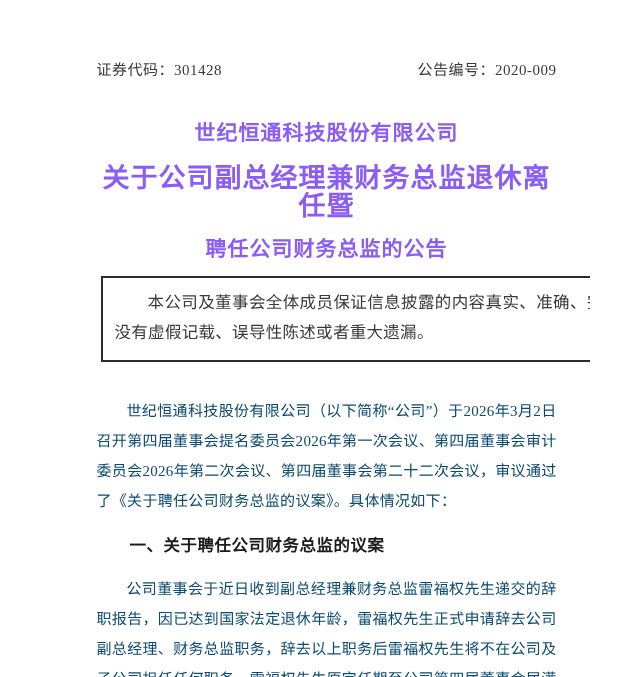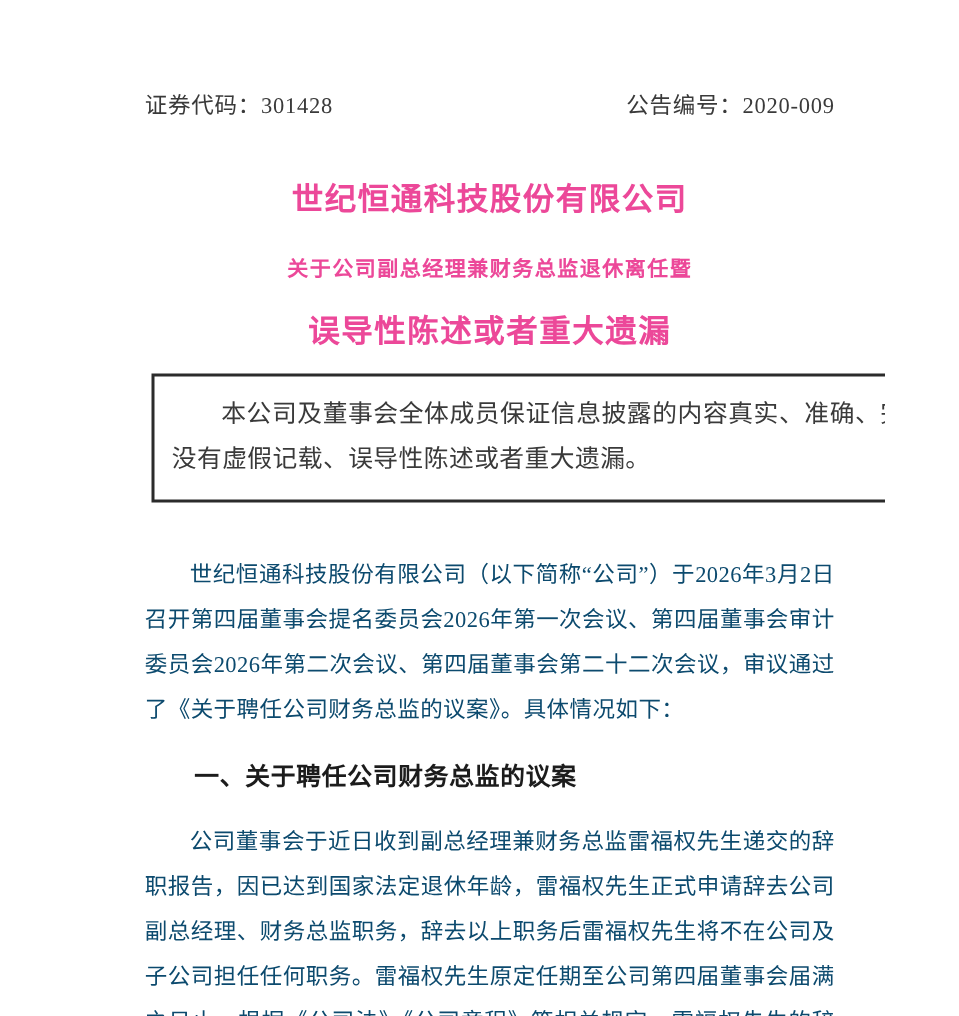--- a/index.html
+++ b/index.html
@@ -30,24 +30,24 @@
     font-size: 15px;
     letter-spacing: 0.5px;
     color: #3a3a3a;
     white-space: nowrap;
   }
   
   .title-block {
     text-align: center;
     font-family: "Liberation Sans", "DejaVu Sans", sans-serif;
     font-weight: 700;
-    color: #ec4899;
+    color: #8b5cf6;
   }
   .title-line1 { font-size: 21px; line-height: 28px; margin-top: 40px; letter-spacing: 1px; }
-  .title-line2 { font-size: 14px; line-height: 28px; margin-top: 17px; letter-spacing: 1px; }
+  .title-line2 { font-size: 27px; line-height: 28px; margin-top: 17px; letter-spacing: 1px; }
   .title-line3 { font-size: 21px; line-height: 28px; margin-top: 15px; letter-spacing: 1px; }
   
   .disclaimer-box {
     box-sizing: border-box;
     margin-top: 13px;
     margin-left: 4px;   
     width: 551px;
     border: 2px solid #2b2b2b;
     padding: 10px 12px 12px 12px;
     background: #ffffff;
@@ -92,21 +92,21 @@
   <div class="content">
 
     <div class="doc-header">
       <span>证券代码：301428</span>
       <span>公告编号：2020-009</span>
     </div>
 
     <div class="title-block">
       <div class="title-line1">世纪恒通科技股份有限公司</div>
       <div class="title-line2">关于公司副总经理兼财务总监退休离任暨</div>
-      <div class="title-line3">误导性陈述或者重大遗漏</div>
+      <div class="title-line3">聘任公司财务总监的公告</div>
     </div>
 
     <div class="disclaimer-box">
       <p class="disclaimer-text">本公司及董事会全体成员保证信息披露的内容真实、准确、完整，没有虚假记载、误导性陈述或者重大遗漏。</p>
     </div>
 
     <p class="body-paragraph para-intro">世纪恒通科技股份有限公司（以下简称“公司”）于2026年3月2日召开第四届董事会提名委员会2026年第一次会议、第四届董事会审计委员会2026年第二次会议、第四届董事会第二十二次会议，审议通过了《关于聘任公司财务总监的议案》。具体情况如下：</p>
 
     <p class="section-heading">一、关于聘任公司财务总监的议案</p>
 

